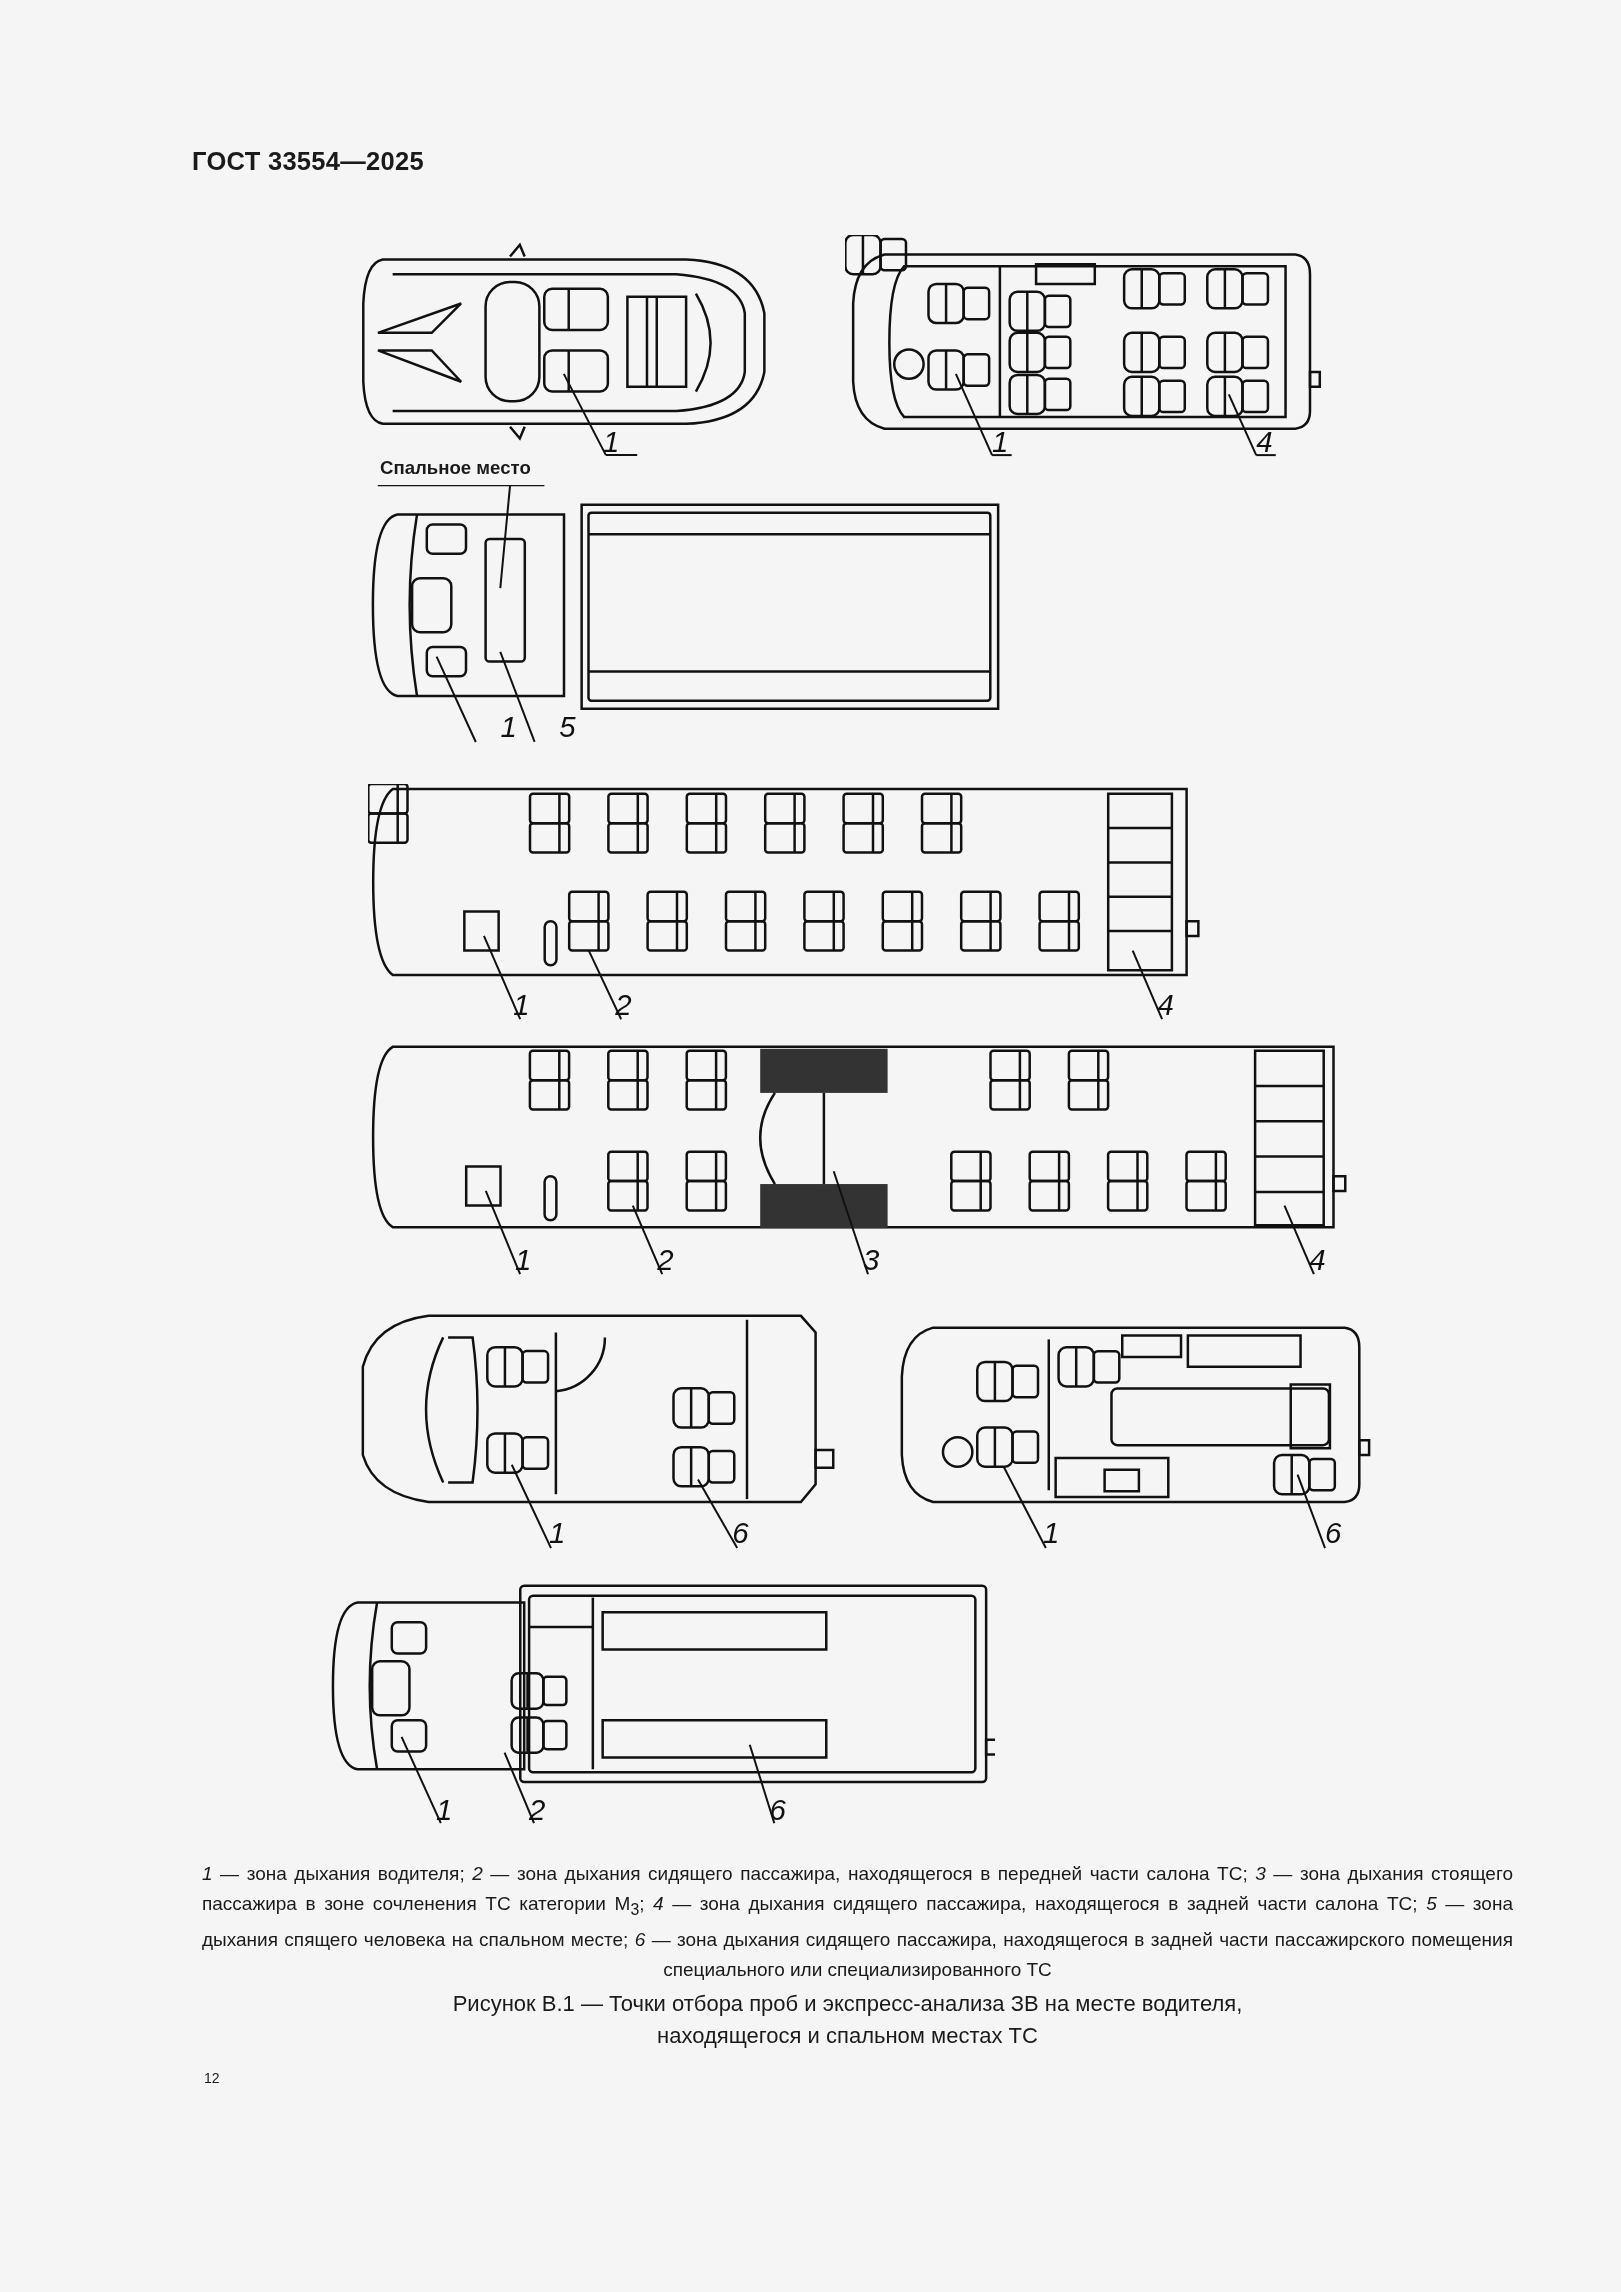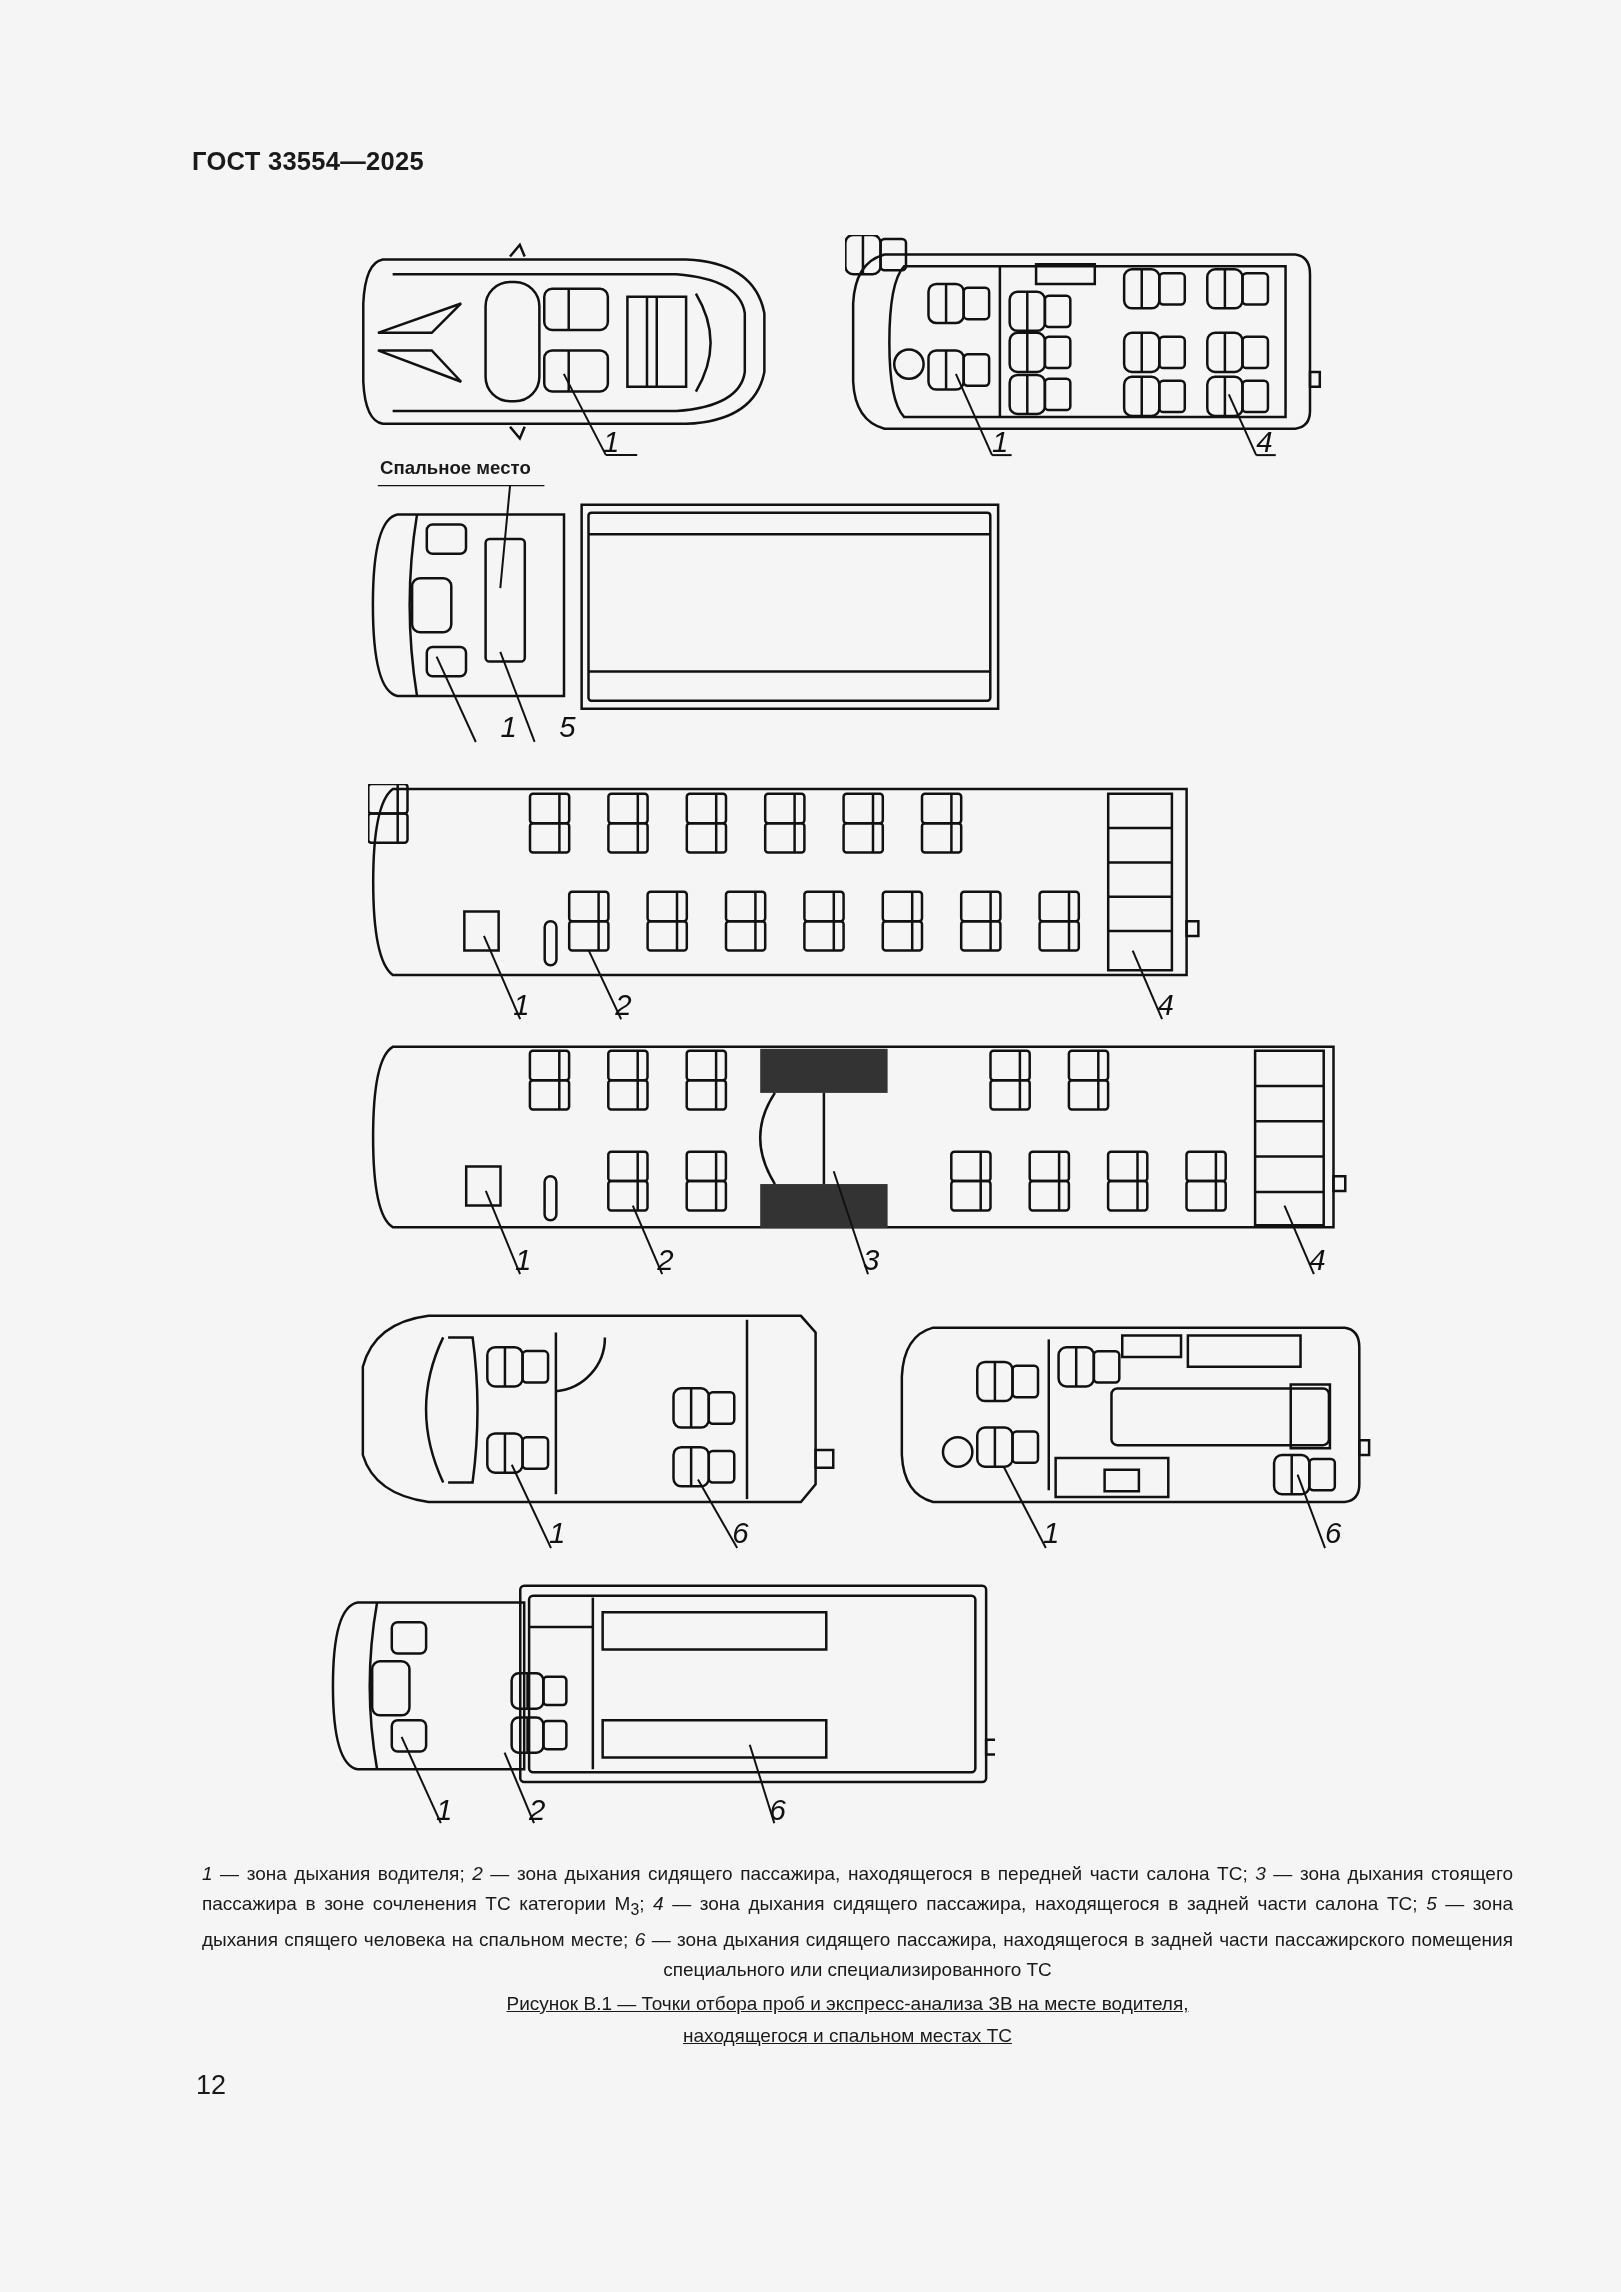--- a/index.html
+++ b/index.html
@@ -5,22 +5,22 @@
   html, body { margin: 0; padding: 0; background: #f5f5f5; }
   body { width: 1621px; height: 2293px; position: relative; overflow: hidden;
          font-family: "Liberation Sans", sans-serif; color: #1a1a1a; }
   .header { position: absolute; left: 192px; top: 147px; font-size: 25.5px; font-weight: bold; letter-spacing: 0.3px; }
   .fig { position: absolute; }
   .fig svg { display: block; }
   svg * { vector-effect: non-scaling-stroke; }
   .lbl { font-family: "Liberation Sans", sans-serif; font-style: italic; font-size: 30px; fill: #111; }
   .legend { position: absolute; left: 192px; top: 1859px; width: 1311px; font-size: 19px; line-height: 30px; text-align: justify; text-align-last: center; margin-left: 10px; }
   .legend i { font-style: italic; }
-  .caption { position: absolute; left: 192px; top: 1988px; width: 1311px; text-align: center; font-size: 19px; line-height: 32px; text-decoration: underline; }
-  .pageno { position: absolute; left: 196px; top: 2070px; font-size: 27px; }
+  .caption { position: absolute; left: 192px; top: 1988px; width: 1311px; text-align: center; font-size: 22px; line-height: 32px; }
+  .pageno { position: absolute; left: 204px; top: 2070px; font-size: 14px; }
   .sleep-label { position: absolute; left: 380px; top: 457px; font-size: 18.6px; font-weight: bold; text-align: right; }
 </style>
 </head>
 <body>
 
 <div class="header">ГОСТ 33554—2025</div>
 
 <div class="fig" style="left:353px;top:235px;">
 <svg width="451" height="225" viewBox="0 0 460 230" fill="none" stroke="#111" stroke-width="2.5">
   <path d="M30 25 L340 25 Q410 28 420 80 L420 140 Q410 190 340 193 L30 193 Q12 190 10 150 L10 70 Q12 28 30 25 Z"></path>

